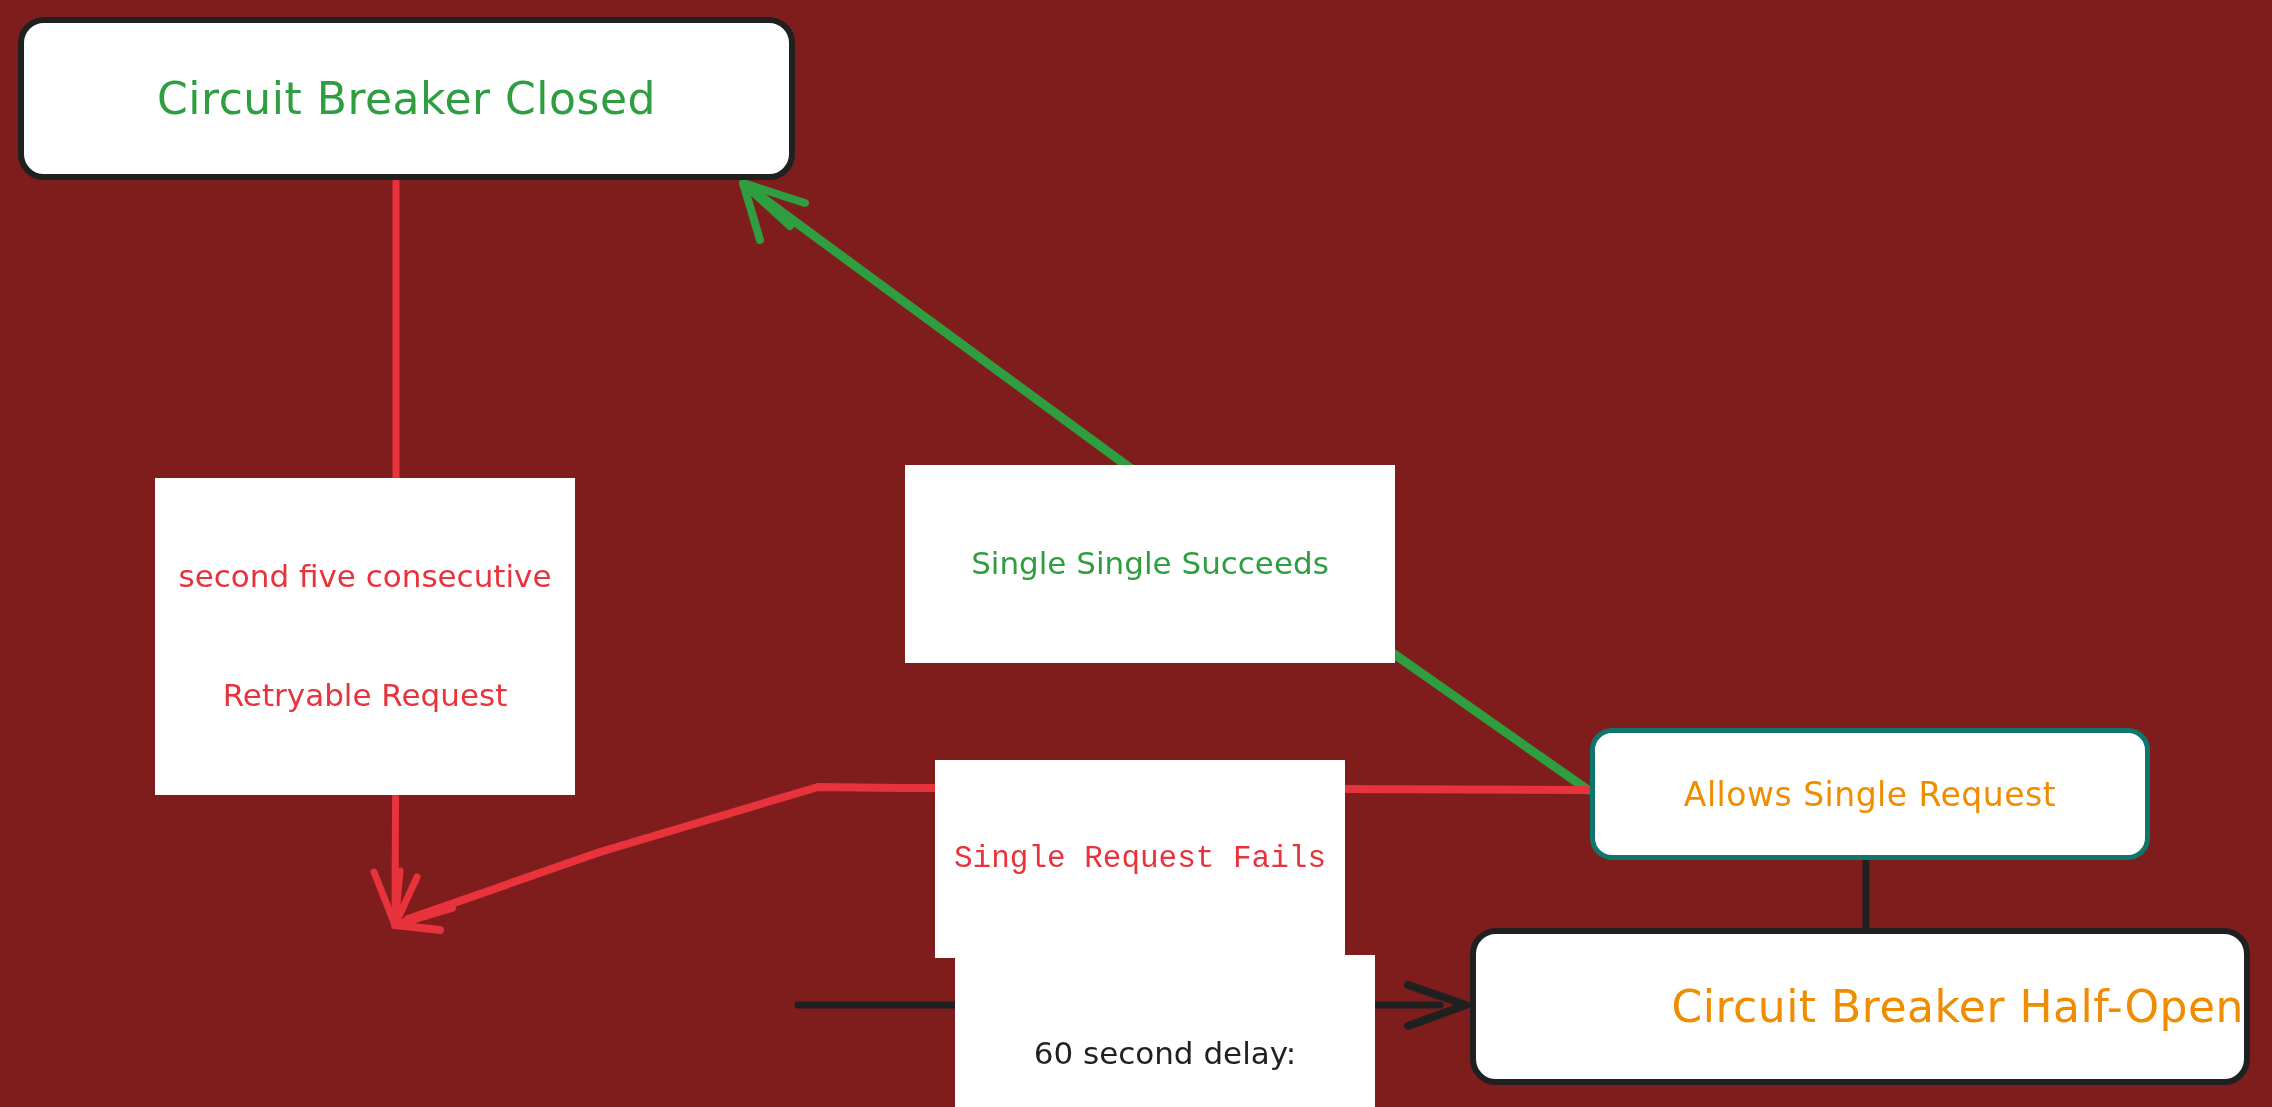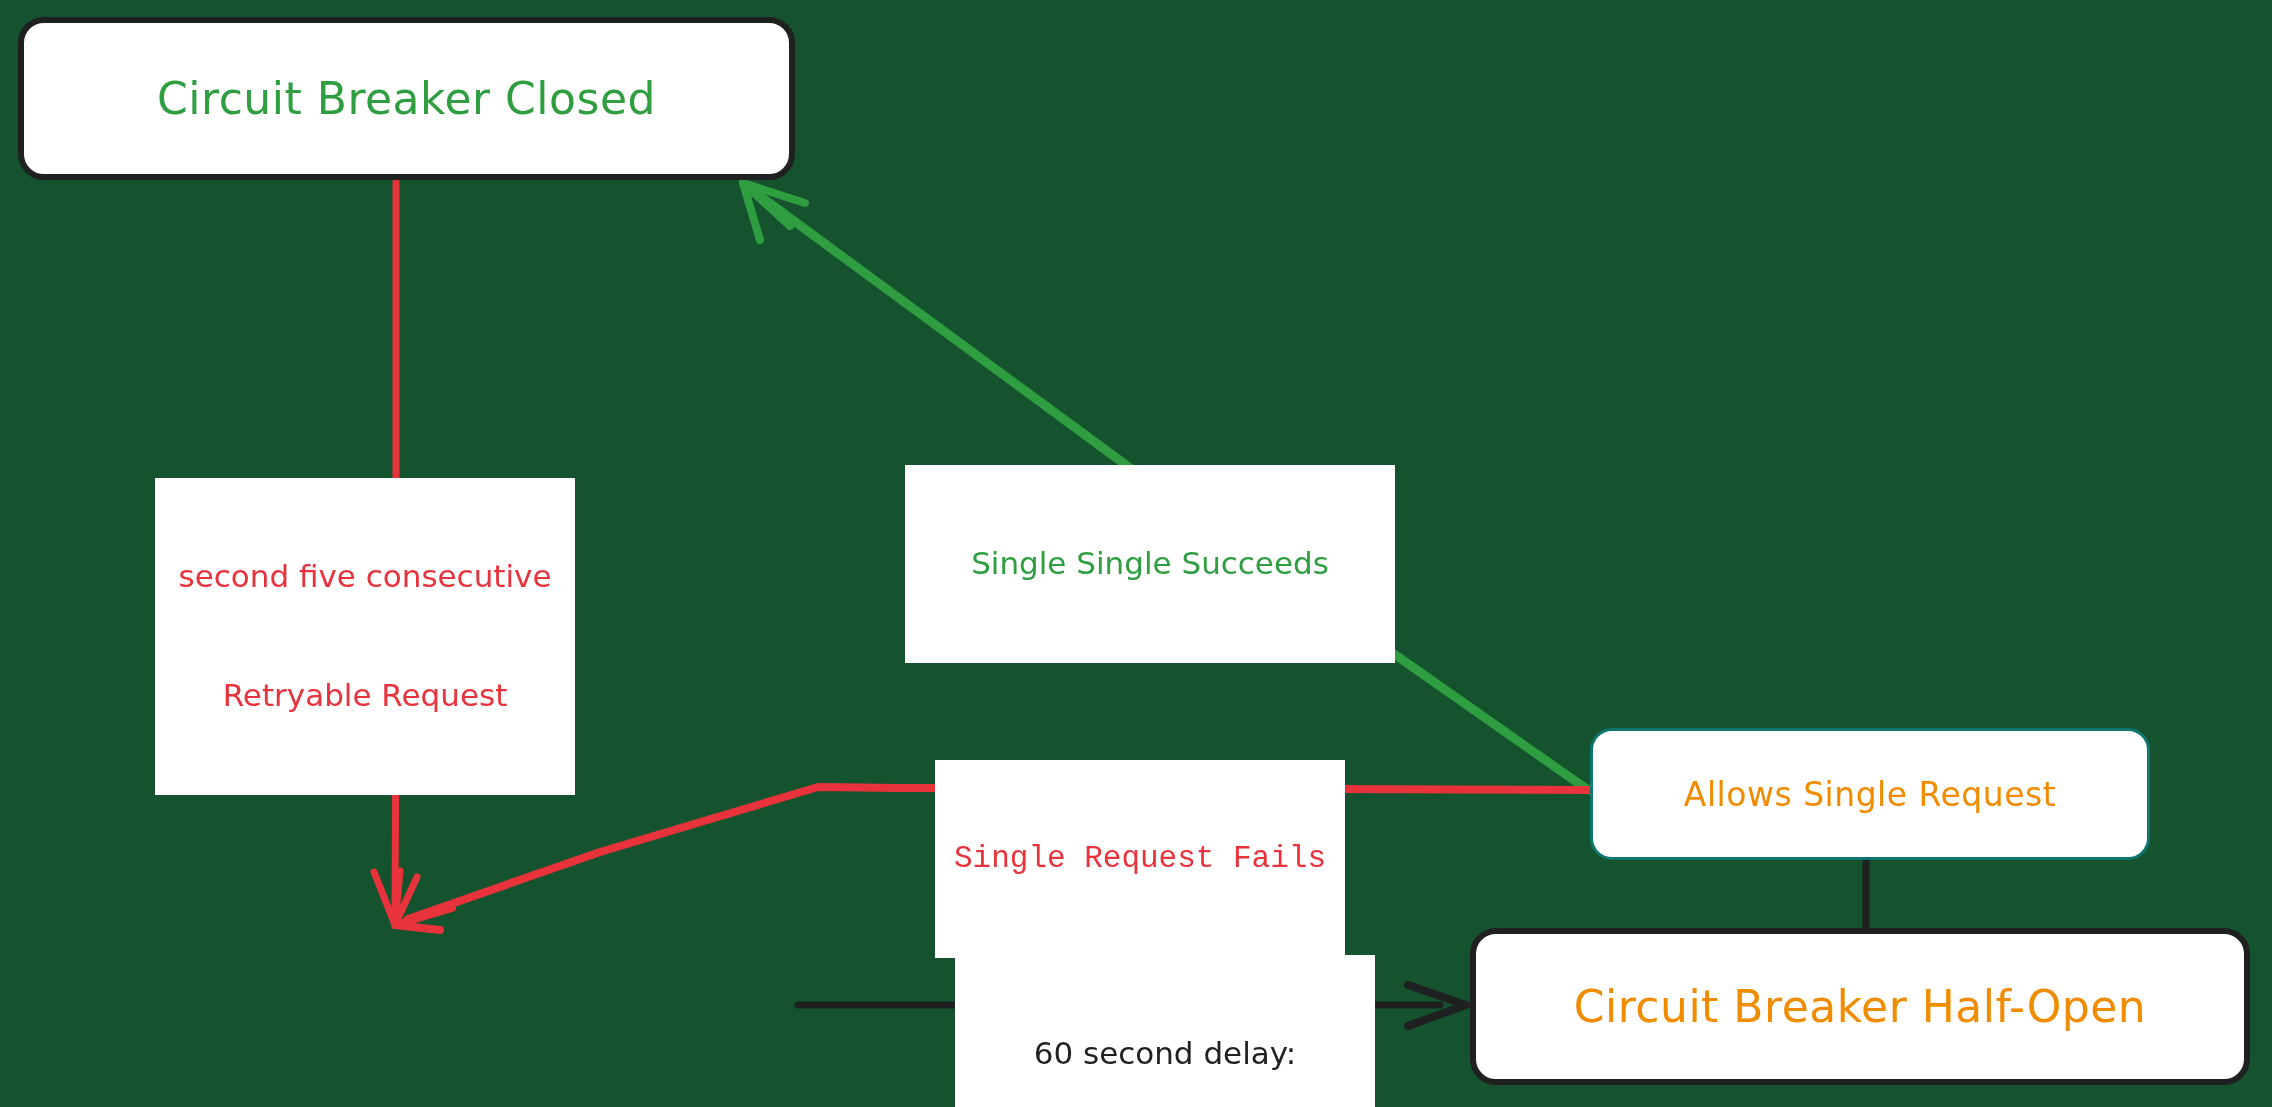--- a/index.html
+++ b/index.html
@@ -7,21 +7,21 @@
     padding: 0;
     background: #ffffff;
   }
   body {
     font-family: "DejaVu Sans", sans-serif;
   }
   #canvas {
     position: relative;
     width: 2272px;
     height: 1107px;
-    background: #14532d;
+    background: #7f1d1d;
     overflow: hidden;
   }
   svg#edges {
     position: absolute;
     left: 0;
     top: 0;
     width: 2272px;
     height: 1107px;
   }
   .node {
@@ -31,36 +31,36 @@
     border-radius: 26px;
     display: flex;
     align-items: center;
     justify-content: center;
     text-align: center;
   }
   .node-black {
     border: 6px solid #1f2020;
   }
   .node-orange {
-    border: 3px solid #0f766e;
+    border: 5px solid #0f766e;
     border-radius: 22px;
   }
   .node-label {
     font-family: "DejaVu Sans", sans-serif;
     font-weight: 400;
     letter-spacing: 0.5px;
     white-space: nowrap;
   }
   .lbl-green  { color: #2f9e41; }
   .lbl-red    { color: #e8323c; }
   .lbl-orange { color: #f08c00; }
 
   #node-closed    { left: 18px;   top: 17px;   width: 777px;  height: 163px; }
   #node-open      { left: 18px;   top: 925px;  width: 777px;  height: 163px; }
-  #node-half      { left: 1470px; top: 928px;  width: 780px;  height: 157px; }
+  #node-half      { left: 1470px; top: 928px;  width: 780px;  height: 157px; justify-content: flex-end; }
   #node-allows    { left: 1590px; top: 728px;  width: 560px;  height: 132px; }
 
   #node-closed .node-label { font-size: 44px; }
   #node-open   .node-label { font-size: 44px; }
   #node-half   .node-label { font-size: 44px; }
   #node-allows .node-label { font-size: 33px; }
 
   .edge-label {
     position: absolute;
     text-align: center;

